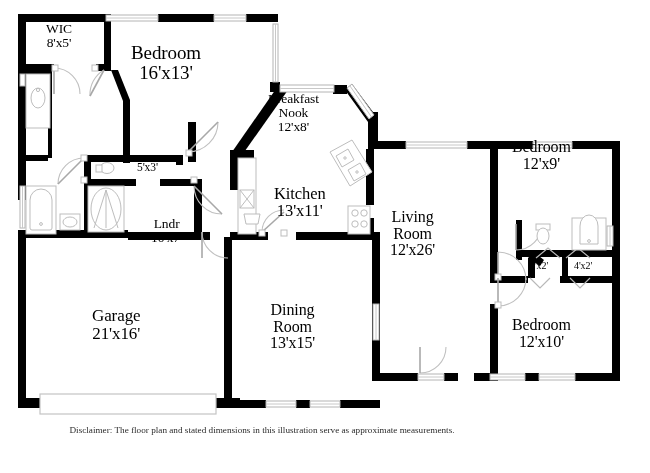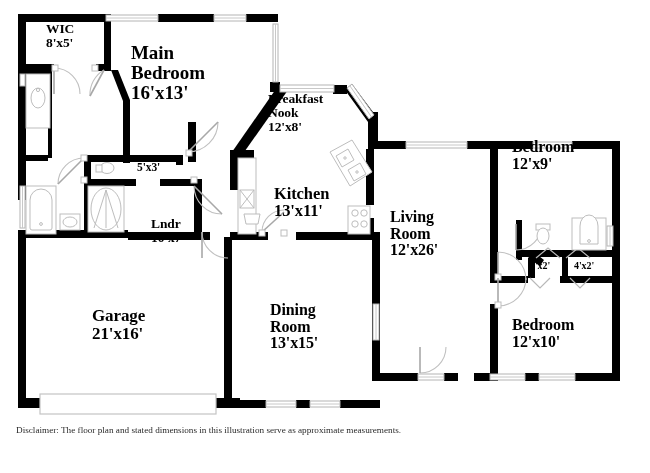--- a/index.html
+++ b/index.html
@@ -29,41 +29,40 @@
   .window-bar { stroke: #c8c8c8; stroke-width: 1; fill: none; }
   .door-arc { fill: none; stroke: #c0c0c0; stroke-width: 1.1; }
   .door-leaf { stroke: #a8a8a8; stroke-width: 1.6; fill: none; }
   .fixture { fill: #ffffff; stroke: #bdbdbd; stroke-width: 1; }
   .fixture-line { stroke: #bdbdbd; stroke-width: 1; fill: none; }
   .garage-door { fill: #ffffff; stroke: #c4c4c4; stroke-width: 1.2; }
   .closet-v { fill: none; stroke: #b8b8b8; stroke-width: 1.2; }
 
   .room-label {
     position: absolute;
-    text-align: left;
+    text-align: center;
     font-family: "Liberation Serif", serif;
-    font-weight: bold;
+    font-weight: normal;
     color: #000000;
     line-height: 1.04;
     white-space: nowrap;
     letter-spacing: -0.1px;
   }
   .room-label .ln { display: block; }
 
   #disclaimer {
     position: absolute;
     left: 0;
     top: 424px;
     width: 524px;
-    text-align: left;
+    text-align: center;
     font-family: "Liberation Serif", serif;
     font-size: 9.2px;
     line-height: 1.33;
     color: #2b2b2b;
-    margin-left: 16px;
   }
   #disclaimer .dl { display: block; }
 </style>
 </head>
 <body>
 
 <div id="plan-wrap">
 
   <svg id="floorplan" viewBox="0 0 650 473">
 
@@ -392,21 +391,20 @@
     </g>
 
   </svg>
 
   <div class="room-label" style="left:46px; top:22px; font-size:13.5px;">
     <span class="ln">WIC</span>
     <span class="ln">8'x5'</span>
   </div>
 
   <div class="room-label" style="left:131px; top:43px; font-size:19px;">
-    <span class="ln">Main</span>
     <span class="ln">Bedroom</span>
     <span class="ln">16'x13'</span>
   </div>
 
   <div class="room-label" style="left:268px; top:92px; font-size:13.5px;">
     <span class="ln">Breakfast</span>
     <span class="ln">Nook</span>
     <span class="ln">12'x8'</span>
   </div>
 

